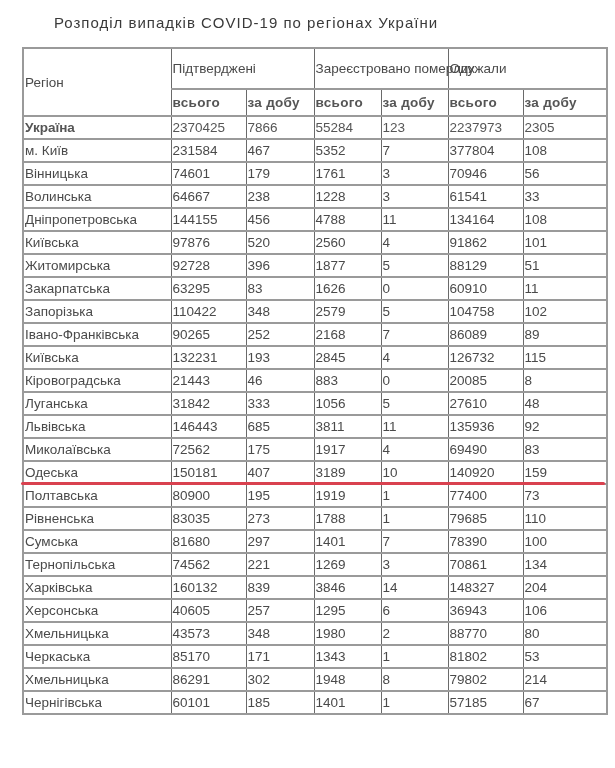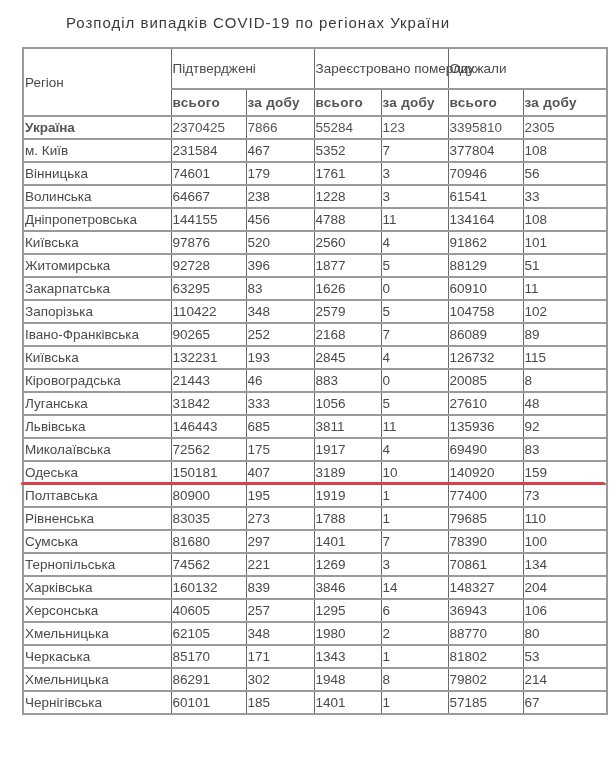--- a/index.html
+++ b/index.html
@@ -1,18 +1,18 @@
 <!DOCTYPE html>
 <html><head>
   <meta charset="utf-8">
   <style>
     html, body { margin: 0; padding: 0; background: #ffffff; }
     body { width: 615px; height: 768px; position: relative; overflow: hidden;
            font-family: "Liberation Sans", "DejaVu Sans", sans-serif; color: #444; }
-    .title { position: absolute; top: 14px; left: 12px; width: 492px; text-align: center;
+    .title { position: absolute; top: 14px; left: 0; width: 492px; text-align: center;
              font-size: 15px; letter-spacing: 1px; color: #3a3a3a; }
     table.covid { position: absolute; top: 47px; left: 22px; width: 584px;
                   border-collapse: collapse; table-layout: fixed;
                   border: 2px solid #9a9a9a; font-size: 13.5px; }
     table.covid col.c0 { width: 148px; }
     table.covid col.c1 { width: 75px; }
     table.covid col.c2 { width: 68px; }
     table.covid col.c3 { width: 67px; }
     table.covid col.c4 { width: 67px; }
     table.covid col.c5 { width: 75px; }
@@ -62,21 +62,21 @@
       <th class="sub">за добу</th>
     </tr>
   </thead>
   <tbody id="table-body">
       <tr class="row total">
         <td>Україна</td>
         <td class="num">2370425</td>
         <td class="num">7866</td>
         <td class="num light">55284</td>
         <td class="num">123</td>
-        <td class="num light">3395810</td>
+        <td class="num light">2237973</td>
         <td class="num">2305</td>
       </tr>
       <tr class="row">
         <td>м. Київ</td>
         <td class="num">231584</td>
         <td class="num">467</td>
         <td class="num light">5352</td>
         <td class="num">7</td>
         <td class="num light">377804</td>
         <td class="num">108</td>
@@ -256,21 +256,21 @@
         <td>Херсонська</td>
         <td class="num">40605</td>
         <td class="num">257</td>
         <td class="num light">1295</td>
         <td class="num">6</td>
         <td class="num light">36943</td>
         <td class="num">106</td>
       </tr>
       <tr class="row">
         <td>Хмельницька</td>
-        <td class="num">62105</td>
+        <td class="num">43573</td>
         <td class="num">348</td>
         <td class="num light">1980</td>
         <td class="num">2</td>
         <td class="num light">88770</td>
         <td class="num">80</td>
       </tr>
       <tr class="row">
         <td>Черкаська</td>
         <td class="num">85170</td>
         <td class="num">171</td>

